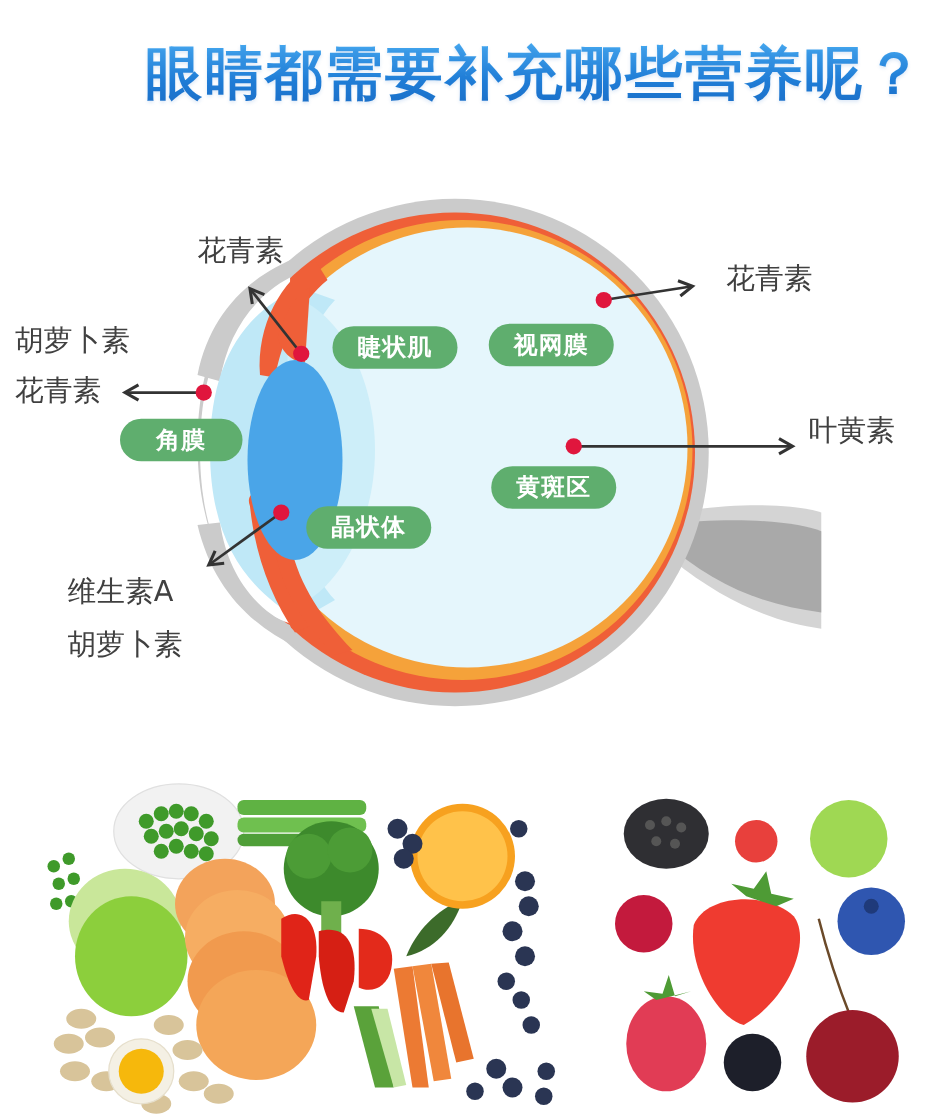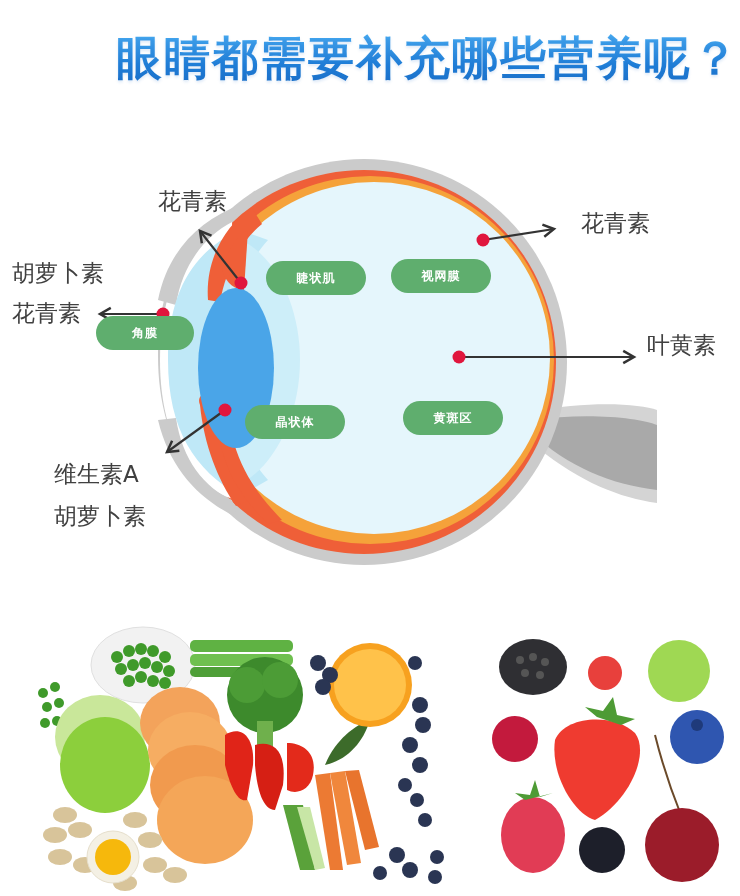--- a/index.html
+++ b/index.html
@@ -10,21 +10,21 @@
     font-size: 46px; font-weight: bold; letter-spacing: 2px;
     color: #2f8ee0;
     background: linear-gradient(180deg, #4fb2f5 0%, #1f7fd8 60%, #1a6cc4 100%);
     -webkit-background-clip: text; background-clip: text; -webkit-text-fill-color: transparent;
     text-shadow: 0 2px 3px rgba(31,110,200,0.15);
   }
   svg.eye { position: absolute; left: 0; top: 0; }
   .lbl { position: absolute; font-size: 23px; color: #404040; white-space: nowrap; line-height: 1; }
   .pill {
     position: absolute; height: 34px; border-radius: 17px; background: #5fae6e;
-    color: #ffffff; font-size: 12px; font-weight: bold; display: flex; align-items: center; justify-content: center;
+    color: #ffffff; font-size: 19px; font-weight: bold; display: flex; align-items: center; justify-content: center;
     letter-spacing: 1px;
   }
   .food { position: absolute; }
 </style>
 </head>
 <body>
 
 <div class="title">眼睛都需要补充哪些营养呢？</div>
 
 <svg class="eye" width="740" height="600" viewBox="0 0 740 600">
@@ -74,24 +74,24 @@
   <line x1="459" y1="357" x2="634" y2="357" stroke="#333" stroke-width="2.2" marker-end="url(#arr)"></line>
 
   <circle cx="241" cy="283" r="6.5" fill="#e0163d"></circle>
   <circle cx="163" cy="314" r="6.5" fill="#e0163d"></circle>
   <circle cx="225" cy="410" r="6.5" fill="#e0163d"></circle>
   <circle cx="483" cy="240" r="6.5" fill="#e0163d"></circle>
   <circle cx="459" cy="357" r="6.5" fill="#e0163d"></circle>
 </svg>
 
 <div class="pill" style="left:266px;top:261px;width:100px;">睫状肌</div>
-<div class="pill" style="left:96px;top:316px;width:98px;">角膜</div>
+<div class="pill" style="left:96px;top:335px;width:98px;">角膜</div>
 <div class="pill" style="left:245px;top:405px;width:100px;text-align:right;">晶状体</div>
 <div class="pill" style="left:391px;top:259px;width:100px;">视网膜</div>
-<div class="pill" style="left:403px;top:373px;width:100px;margin-top:28px;">黄斑区</div>
+<div class="pill" style="left:393px;top:373px;width:100px;">黄斑区</div>
 
 <div class="lbl" style="left:158px;top:190px;">花青素</div>
 <div class="lbl" style="left:12px;top:262px;">胡萝卜素</div>
 <div class="lbl" style="left:12px;top:302px;">花青素</div>
 <div class="lbl" style="left:54px;top:463px;">维生素A</div>
 <div class="lbl" style="left:54px;top:505px;">胡萝卜素</div>
 <div class="lbl" style="left:581px;top:212px;">花青素</div>
 <div class="lbl" style="left:647px;top:334px;">叶黄素</div>
 
 <svg class="food" style="left:25px;top:625px;" width="430" height="270" viewBox="0 0 430 270">

